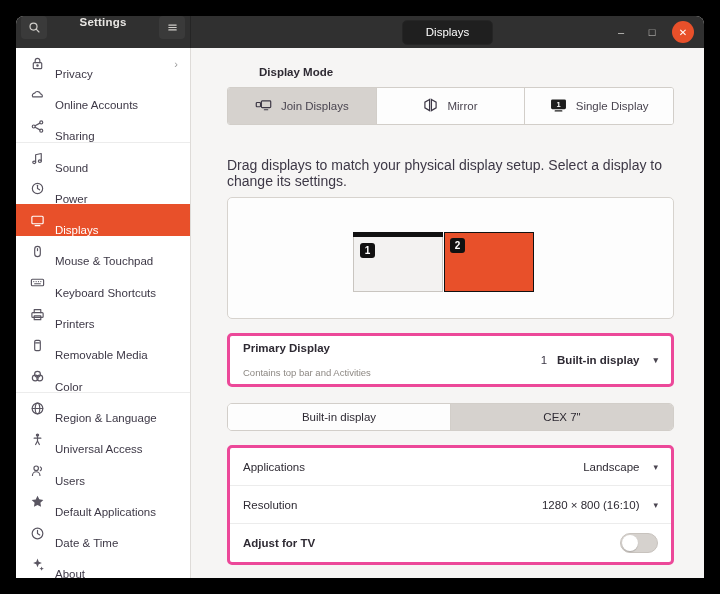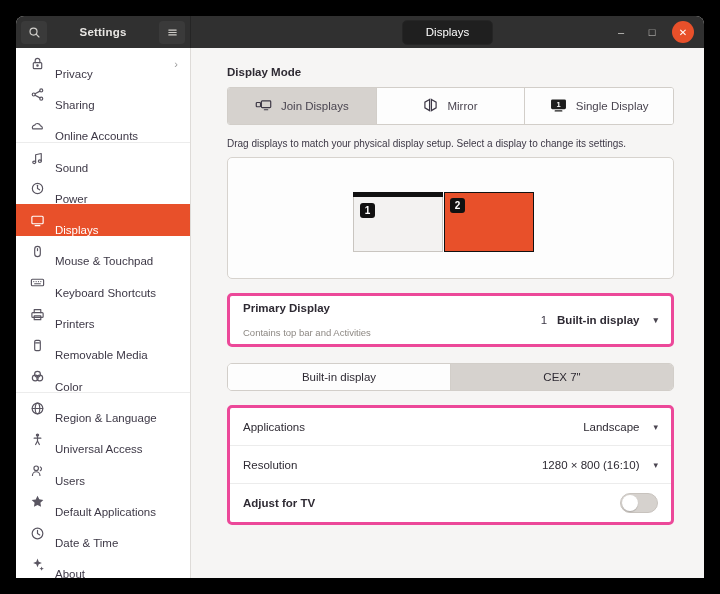--- a/index.html
+++ b/index.html
@@ -30,21 +30,21 @@
     height: 32px;
     background: #303030;
     display: flex;
     align-items: center;
     flex: 0 0 32px;
   }
   .tb-left {
     width: 175px;
     height: 32px;
     display: flex;
-    align-items: center;
+    align-items: flex-start;
     padding: 0 5px;
     gap: 5px;
     border-right: 1px solid #252525;
   }
   .tb-btn {
     width: 26px; height: 23px;
     background: #3a3a3a;
     border-radius: 4px;
     display: flex; align-items: center; justify-content: center;
     flex: 0 0 auto;
@@ -139,20 +139,21 @@
     flex: 1;
     background: #f6f5f4;
     padding: 18px 30px 0 36px;
     overflow: hidden;
   }
   .section-title {
     font-size: 11.5px;
     font-weight: bold;
     color: #2e2a33;
     margin-bottom: 9px;
+    margin-left: 32px;
   }
 
   
   .mode-row {
     display: flex;
     background: #fdfdfd;
     border: 1px solid #d2cec9;
     border-radius: 3px;
     overflow: hidden;
     height: 38px;
@@ -165,23 +166,23 @@
     gap: 9px;
     font-size: 11.5px;
     color: #4a4550;
     border-right: 1px solid #d2cec9;
     background: #fdfdfd;
   }
   .mode-btn:last-child { border-right: none; }
   .mode-btn.active { background: #d6d2ce; }
 
   .hint {
-    font-size: 10px;
+    font-size: 14px;
     color: #3d3846;
-    margin: 13px 0 8px;
+    margin: 32px 0 8px;
   }
 
   
   .arrange {
     height: 122px;
     background: #fdfdfd;
     border: 1px solid #d7d3ce;
     border-radius: 5px;
     position: relative;
   }
@@ -337,36 +338,36 @@
               <path d="M5.5 7V5a2.5 2.5 0 0 1 5 0v2"></path>
               <circle cx="8" cy="10.2" r=".7" fill="#3d3846"></circle>
             </svg>
           </span>
           <span class="nav-label">Privacy</span>
           <span class="nav-chev">›</span>
         </div>
         <div class="nav-item">
           <span class="nav-ico">
             <svg width="15" height="15" viewBox="0 0 16 16" fill="none" stroke="#3d3846" stroke-width="1.25" stroke-linecap="round" stroke-linejoin="round">
+              <path d="M3 10.5a2.5 2.5 0 0 1 2-4 3.4 3.4 0 0 1 6.2.8A2.3 2.3 0 0 1 13 10.5z"></path>
+            </svg>
+          </span>
+          <span class="nav-label">Online Accounts</span>
+        </div>
+        <div class="nav-item">
+          <span class="nav-ico">
+            <svg width="15" height="15" viewBox="0 0 16 16" fill="none" stroke="#3d3846" stroke-width="1.25" stroke-linecap="round" stroke-linejoin="round">
               <circle cx="12" cy="3.6" r="1.6"></circle>
               <circle cx="12" cy="12.4" r="1.6"></circle>
               <circle cx="4" cy="8" r="1.6"></circle>
               <line x1="5.4" y1="7.2" x2="10.6" y2="4.4"></line>
               <line x1="5.4" y1="8.8" x2="10.6" y2="11.6"></line>
             </svg>
           </span>
           <span class="nav-label">Sharing</span>
-        </div>
-        <div class="nav-item">
-          <span class="nav-ico">
-            <svg width="15" height="15" viewBox="0 0 16 16" fill="none" stroke="#3d3846" stroke-width="1.25" stroke-linecap="round" stroke-linejoin="round">
-              <path d="M3 10.5a2.5 2.5 0 0 1 2-4 3.4 3.4 0 0 1 6.2.8A2.3 2.3 0 0 1 13 10.5z"></path>
-            </svg>
-          </span>
-          <span class="nav-label">Online Accounts</span>
         </div>
         <div class="nav-item sep-above">
           <span class="nav-ico">
             <svg width="15" height="15" viewBox="0 0 16 16" fill="none" stroke="#3d3846" stroke-width="1.25" stroke-linecap="round" stroke-linejoin="round">
               <path d="M6 12V4l6-1.3v8"></path>
               <ellipse cx="4.5" cy="12.1" rx="1.6" ry="1.3"></ellipse>
               <ellipse cx="10.5" cy="10.8" rx="1.6" ry="1.3"></ellipse>
             </svg>
           </span>
           <span class="nav-label">Sound</span>

